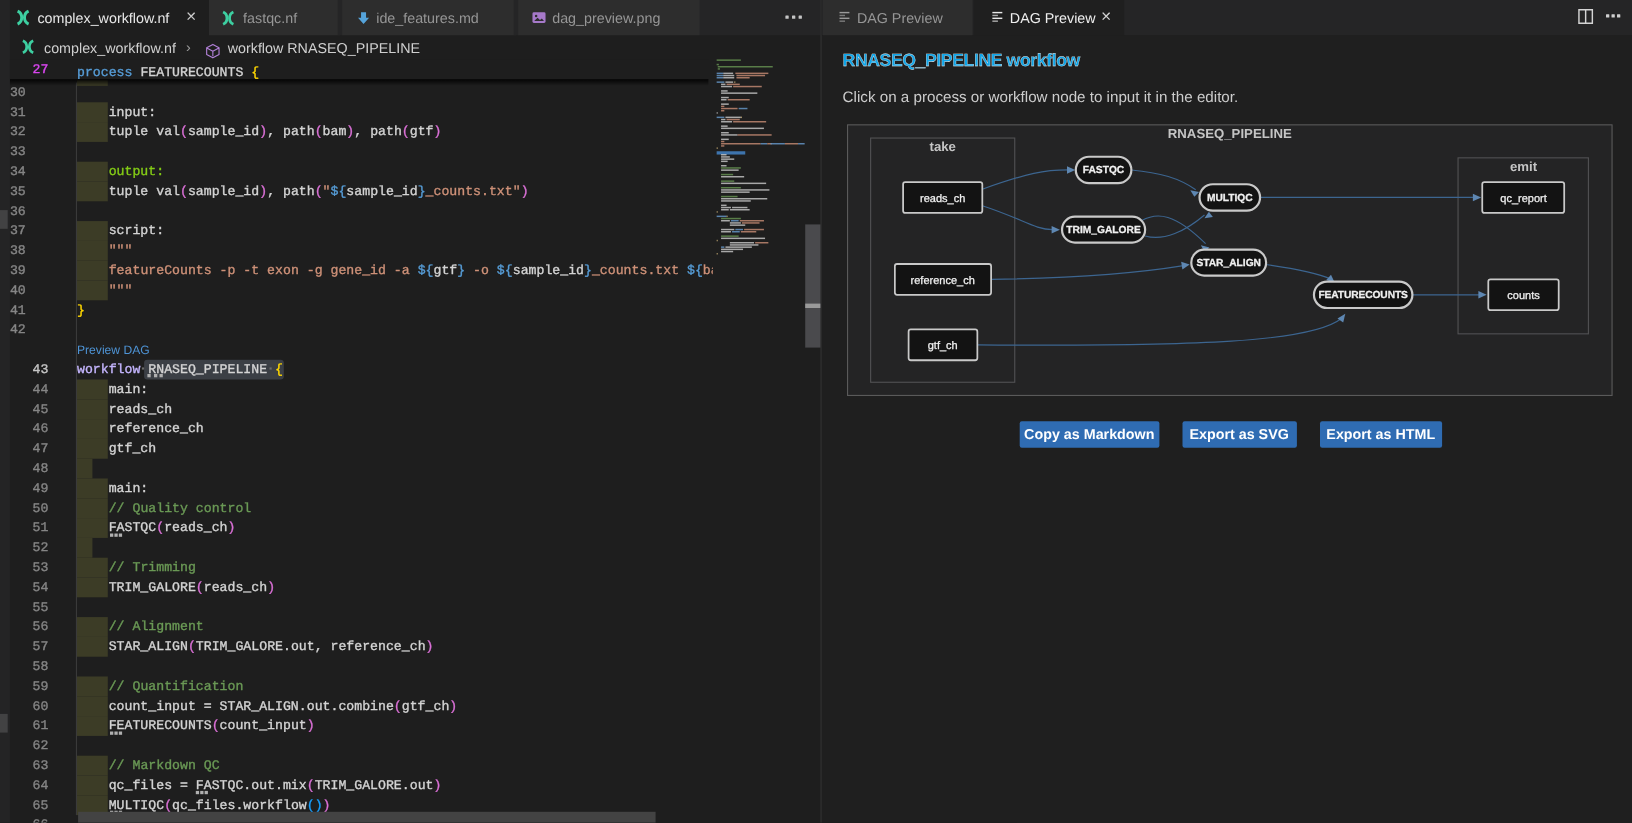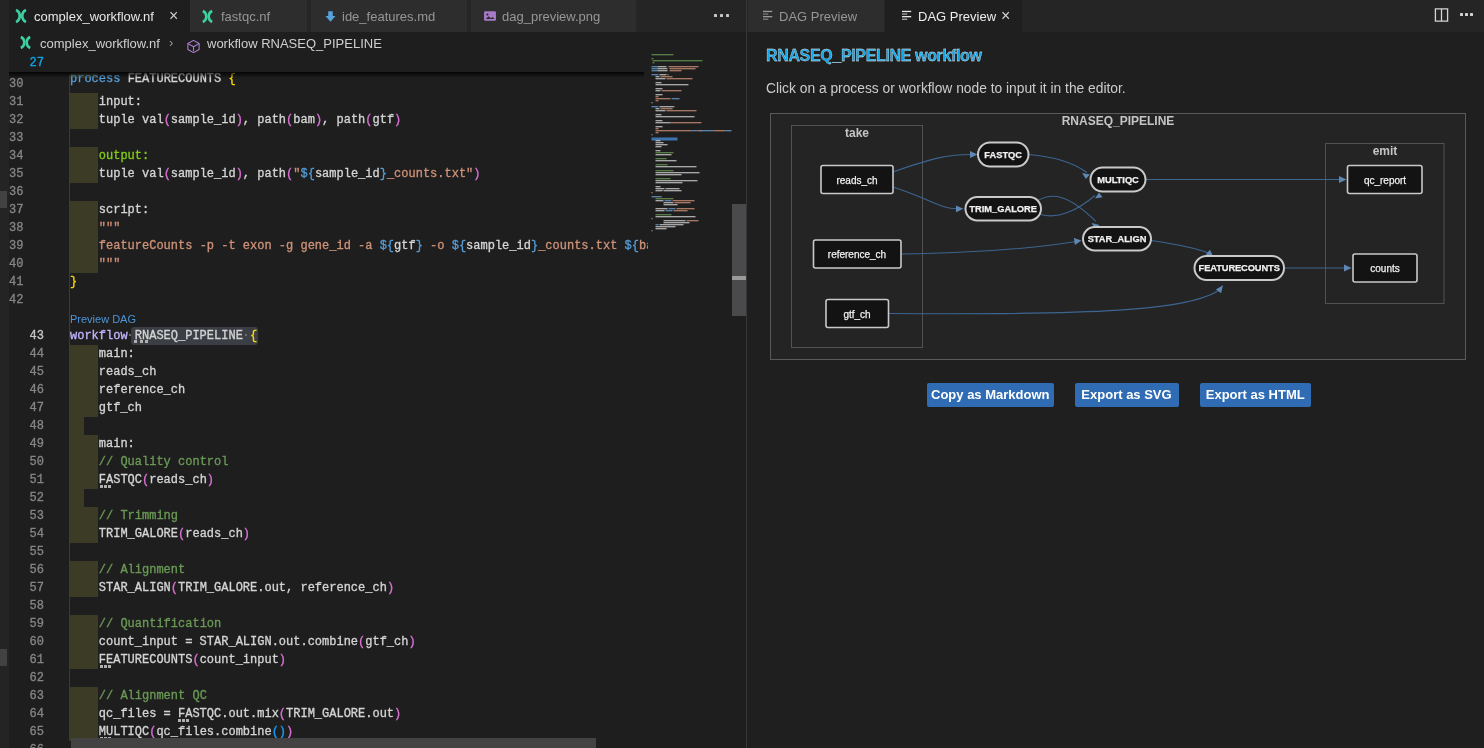--- a/index.html
+++ b/index.html
@@ -145,42 +145,42 @@
 <span style="color:#d4d4d4">    </span><span style="color:#6a9955">// Trimming</span>
 <span style="color:#d4d4d4">    TRIM_GALORE</span><span style="color:#da70d6">(</span><span style="color:#d4d4d4">reads_ch</span><span style="color:#da70d6">)</span>
 
 <span style="color:#d4d4d4">    </span><span style="color:#6a9955">// Alignment</span>
 <span style="color:#d4d4d4">    STAR_ALIGN</span><span style="color:#da70d6">(</span><span style="color:#d4d4d4">TRIM_GALORE.out, reference_ch</span><span style="color:#da70d6">)</span>
 
 <span style="color:#d4d4d4">    </span><span style="color:#6a9955">// Quantification</span>
 <span style="color:#d4d4d4">    count_input = STAR_ALIGN.out.combine</span><span style="color:#da70d6">(</span><span style="color:#d4d4d4">gtf_ch</span><span style="color:#da70d6">)</span>
 <span style="color:#d4d4d4">    FEATURECOUNTS</span><span style="color:#da70d6">(</span><span style="color:#d4d4d4">count_input</span><span style="color:#da70d6">)</span>
 
-<span style="color:#d4d4d4">    </span><span style="color:#6a9955">// Alignment QC</span>
+<span style="color:#d4d4d4">    </span><span style="color:#6a9955">// Markdown QC</span>
 <span style="color:#d4d4d4">    qc_files = FASTQC.out.mix</span><span style="color:#da70d6">(</span><span style="color:#d4d4d4">TRIM_GALORE.out</span><span style="color:#da70d6">)</span>
-<span style="color:#d4d4d4">    MULTIQC</span><span style="color:#da70d6">(</span><span style="color:#d4d4d4">qc_files.combine</span><span style="color:#179fff">(</span><span style="color:#179fff">)</span><span style="color:#da70d6">)</span></div>
+<span style="color:#d4d4d4">    MULTIQC</span><span style="color:#da70d6">(</span><span style="color:#d4d4d4">qc_files.workflow</span><span style="color:#179fff">(</span><span style="color:#179fff">)</span><span style="color:#da70d6">)</span></div>
 <div style="position:absolute;left:134.0px;top:340px;width:3px;height:3px;background:#b0b0b0"></div>
 <div style="position:absolute;left:139.5px;top:340px;width:3px;height:3px;background:#b0b0b0"></div>
 <div style="position:absolute;left:145.0px;top:340px;width:3px;height:3px;background:#b0b0b0"></div>
 <div style="position:absolute;left:100px;top:485px;width:2.5px;height:2.5px;background:#b0b0b0"></div>
 <div style="position:absolute;left:104px;top:485px;width:2.5px;height:2.5px;background:#b0b0b0"></div>
 <div style="position:absolute;left:108px;top:485px;width:2.5px;height:2.5px;background:#b0b0b0"></div>
 <div style="position:absolute;left:100px;top:665px;width:2.5px;height:2.5px;background:#b0b0b0"></div>
 <div style="position:absolute;left:104px;top:665px;width:2.5px;height:2.5px;background:#b0b0b0"></div>
 <div style="position:absolute;left:108px;top:665px;width:2.5px;height:2.5px;background:#b0b0b0"></div>
 <div style="position:absolute;left:178px;top:719px;width:2.5px;height:2.5px;background:#b0b0b0"></div>
 <div style="position:absolute;left:182px;top:719px;width:2.5px;height:2.5px;background:#b0b0b0"></div>
 <div style="position:absolute;left:186px;top:719px;width:2.5px;height:2.5px;background:#b0b0b0"></div>
 <div style="position:absolute;left:100px;top:737px;width:2.5px;height:2.5px;background:#b0b0b0"></div>
 <div style="position:absolute;left:104px;top:737px;width:2.5px;height:2.5px;background:#b0b0b0"></div>
 <div style="position:absolute;left:108px;top:737px;width:2.5px;height:2.5px;background:#b0b0b0"></div>
 
 <div class="abs" style="left:9px;top:54px;width:635px;height:18px;background:#1e1e1e"></div>
-<div class="mono abs" style="left:9px;top:54px;width:35px;text-align:right;color:#0ea5e9">27</div>
-<div class="mono abs" style="left:70px;top:70px"><span style="color:#569cd6">process</span> <span style="color:#d4d4d4">FEATURECOUNTS</span> <span style="color:#ffd700">{</span></div>
+<div class="mono abs" style="left:9px;top:54px;width:35px;text-align:right;color:#d946ef">27</div>
+<div class="mono abs" style="left:70px;top:57px"><span style="color:#569cd6">process</span> <span style="color:#d4d4d4">FEATURECOUNTS</span> <span style="color:#ffd700">{</span></div>
 <div class="abs" style="left:9px;top:72px;width:635px;height:6px;background:linear-gradient(#000d,#0000)"></div>
 
 <svg class="abs" style="left:0;top:0" width="748" height="748" viewBox="0 0 748 748">
 
 <rect x="651.5" y="54" width="22" height="1.35" fill="#6a9955" fill-opacity="0.78"></rect>
     <rect x="651.5" y="58" width="2" height="1.35" fill="#6a9955" fill-opacity="0.78"></rect>
     <rect x="652.5" y="60" width="50" height="1.35" fill="#6a9955" fill-opacity="0.78"></rect>
     <rect x="652.5" y="62" width="2" height="1.35" fill="#6a9955" fill-opacity="0.78"></rect>
     <rect x="651.5" y="66" width="6" height="1.35" fill="#6a9fd4" fill-opacity="0.78"></rect>
     <rect x="657.5" y="66" width="9" height="1.35" fill="#cfcfcf" fill-opacity="0.78"></rect>

